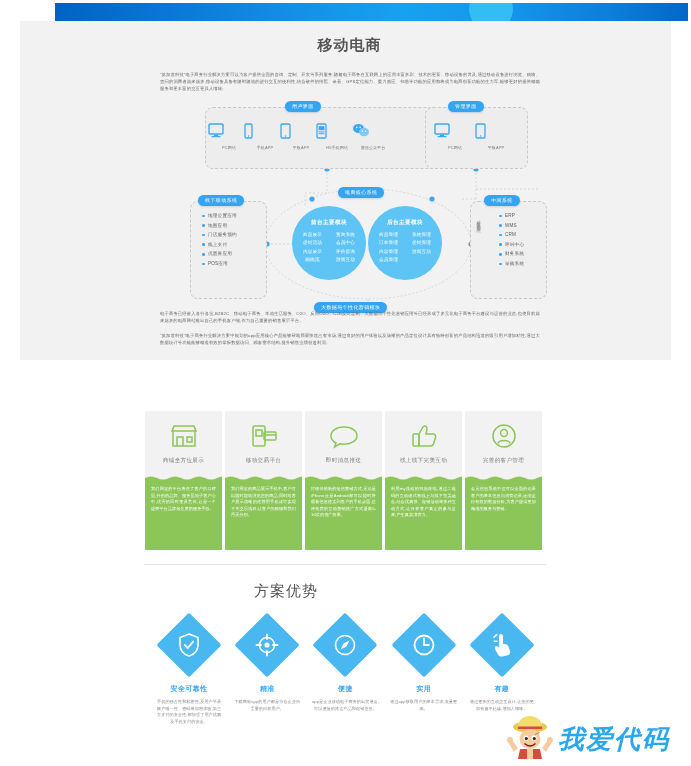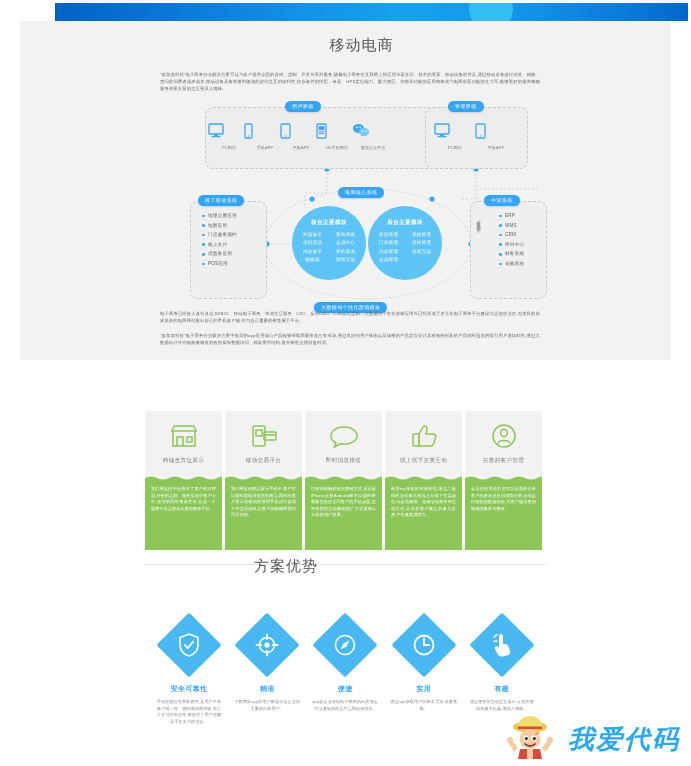--- a/index.html
+++ b/index.html
@@ -26,21 +26,21 @@
   .edge-right{ position:absolute; right:0; top:0; width:3px; height:766px; background:#fff; }
 
   
   .panel-grey {
     position:absolute; left:20px; top:21px; width:651px; height:339px;
     background:#f2f2f2;
   }
   .sec-title {
     text-align:center; font-size:15px; color:#555; letter-spacing:1px;
   }
-  .s1-title { position:absolute; left:16px; top:15px; width:651px; }
+  .s1-title { position:absolute; left:4px; top:15px; width:651px;font-weight:bold; }
 
   .para {
     position:absolute; font-size:4.3px; line-height:7.2px; color:#6a6a6a;
     text-align:justify; letter-spacing:.15px;
   }
   .p-top { left:140px; top:50px; width:380px; }
 
   
   .diagram { position:absolute; left:0; top:0; width:651px; height:339px; }
   .diagram svg { position:absolute; left:0; top:0; }
@@ -100,40 +100,40 @@
   .card-wave { height:6px; background:#f2f2f2; position:relative; overflow:hidden; }
   .card-wave svg { display:block; }
   .card-body {
     background:#8cc659; color:#fff; font-size:4.1px; line-height:6.6px;
     padding:5px 6px 6px; height:69px; text-align:justify; letter-spacing:.1px;
   }
 
   .divider { position:absolute; left:145px; top:564px; width:401px; height:1px; background:#e6e6e6; }
 
   
-  .s3-title { position:absolute; left:0; top:557px; width:572px; }
+  .s3-title { position:absolute; left:0; top:582px; width:572px; }
   .adv { position:absolute; left:150px; top:612px; width:391px; display:flex; }
   .adv-col { width:78.2px; display:flex; flex-direction:column; align-items:center; }
   .dia-wrap { width:66px; height:66px; display:flex; align-items:center; justify-content:center; }
   .diamond {
     width:46px; height:46px; background:#49b8f0; transform:rotate(45deg);
     display:flex; align-items:center; justify-content:center; border-radius:2px;
   }
   .diamond-ico { transform:rotate(-45deg); display:flex; }
   .adv-title { font-size:7px; color:#3aa8f3; font-weight:bold; margin-top:6px; letter-spacing:.4px; }
   .adv-desc {
     font-size:4.1px; line-height:6.6px; color:#8a8a8a; text-align:center;
     margin-top:5px; padding:0 5px; letter-spacing:.1px;
   }
 
   
   .watermark { position:absolute; left:506px; top:712px; width:185px; height:54px; display:flex; align-items:center; }
   .wm-text {
     font-size:26px; color:#2aa8ef; font-weight:bold; font-style:italic;
-    font-family:"DejaVu Sans", sans-serif; letter-spacing:2px; margin-left:14px;
+    font-family:"DejaVu Sans", sans-serif; letter-spacing:2px; margin-left:4px;
   }
 </style>
 </head>
 <body>
 
 <div class="page">
 
   <div class="banner">
     <div class="banner-glow"></div>
   </div>

